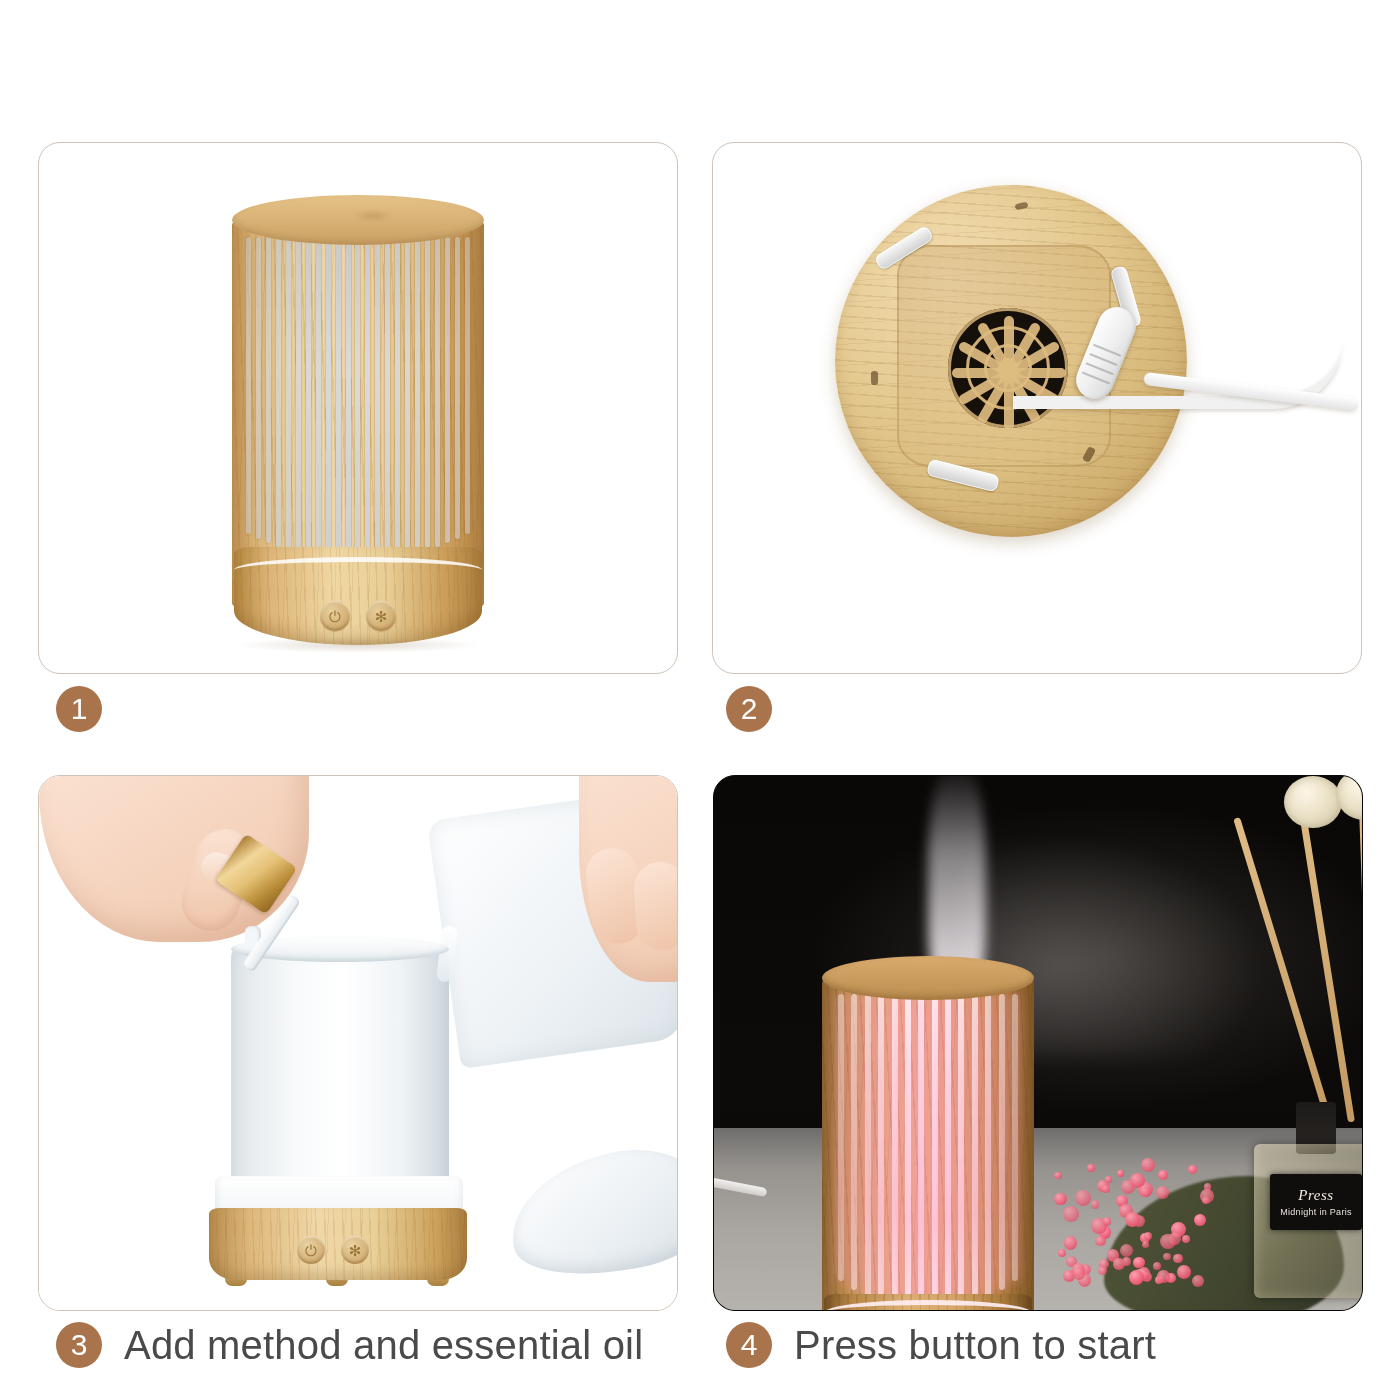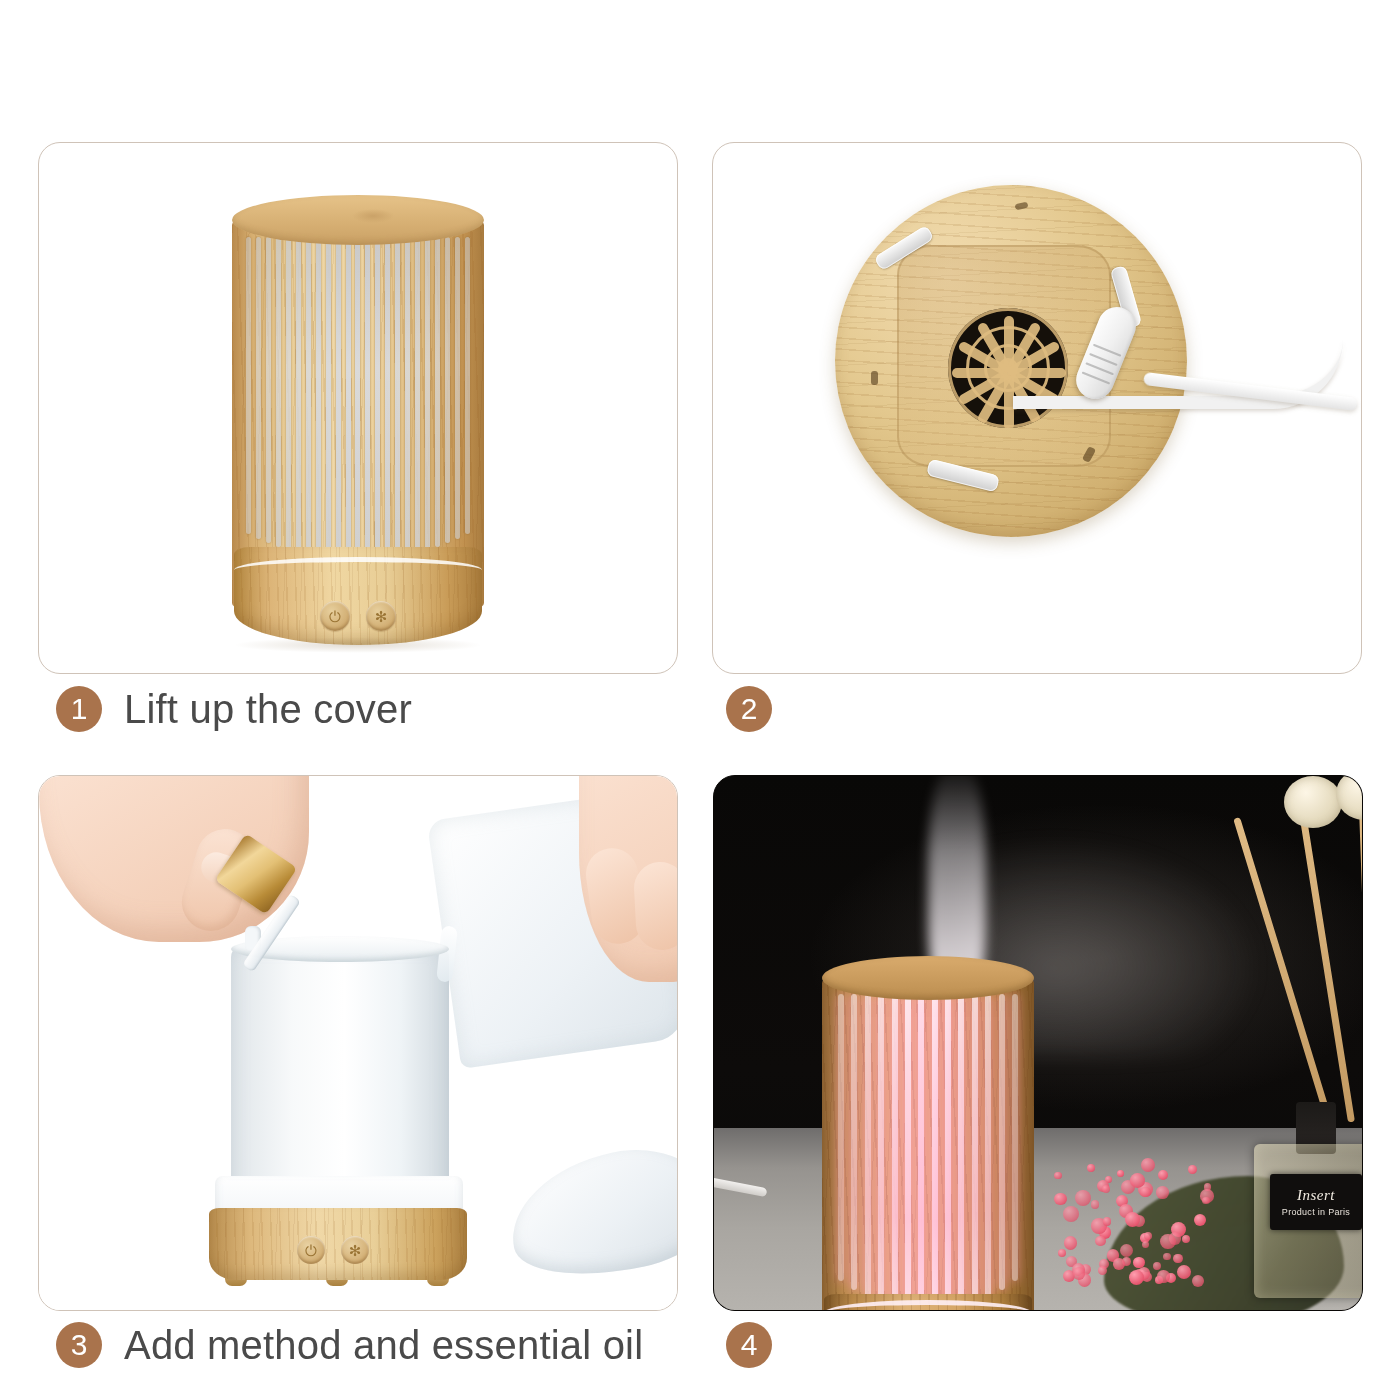--- a/index.html
+++ b/index.html
@@ -630,22 +630,22 @@
           <div class="stick" style="left: 74px; height: 332px; transform: rotate(-9deg);"></div>
           <div class="stick" style="left: 96px; height: 326px; transform: rotate(-2deg);"></div>
           <div class="rattan" style="left: 10px; top: -6px;"></div>
           <div class="rattan" style="left: 62px; top: -14px;"></div>
         </div>
 
       <div class="p4-bottle">
         <div class="neck"></div>
         <div class="glass"></div>
         <div class="label">
-          <div class="brand">Insert</div>
-          <div class="sub">Product in Paris</div>
+          <div class="brand">Press</div>
+          <div class="sub">Midnight in Paris</div>
         </div>
       </div>
 
       <div class="p4-cable"></div>
       <div class="p4-unit">
         <div class="p4-top"></div>
         <div class="p4-cyl">
           <div class="grain"></div>
           <div class="p4-slots" id="p4-slots">
               <div class="p4-slot" style="height: 86%; opacity: 0.5;"></div>
@@ -669,26 +669,26 @@
           <div class="p4-ring"></div>
 
         </div>
       </div>
 
     </div>
   </div>
 
   <div class="caption" id="cap-1">
     <div class="badge">1</div>
-    <div class="caption-text">Lift up the cover</div>
   </div>
   <div class="caption" id="cap-2">
     <div class="badge">2</div>
   </div>
   <div class="caption" id="cap-3">
     <div class="badge">3</div>
     <div class="caption-text">Add method and essential oil</div>
   </div>
   <div class="caption" id="cap-4">
     <div class="badge">4</div>
+    <div class="caption-text">Press button to start</div>
   </div>
 
 </div>
 
 </body></html>

